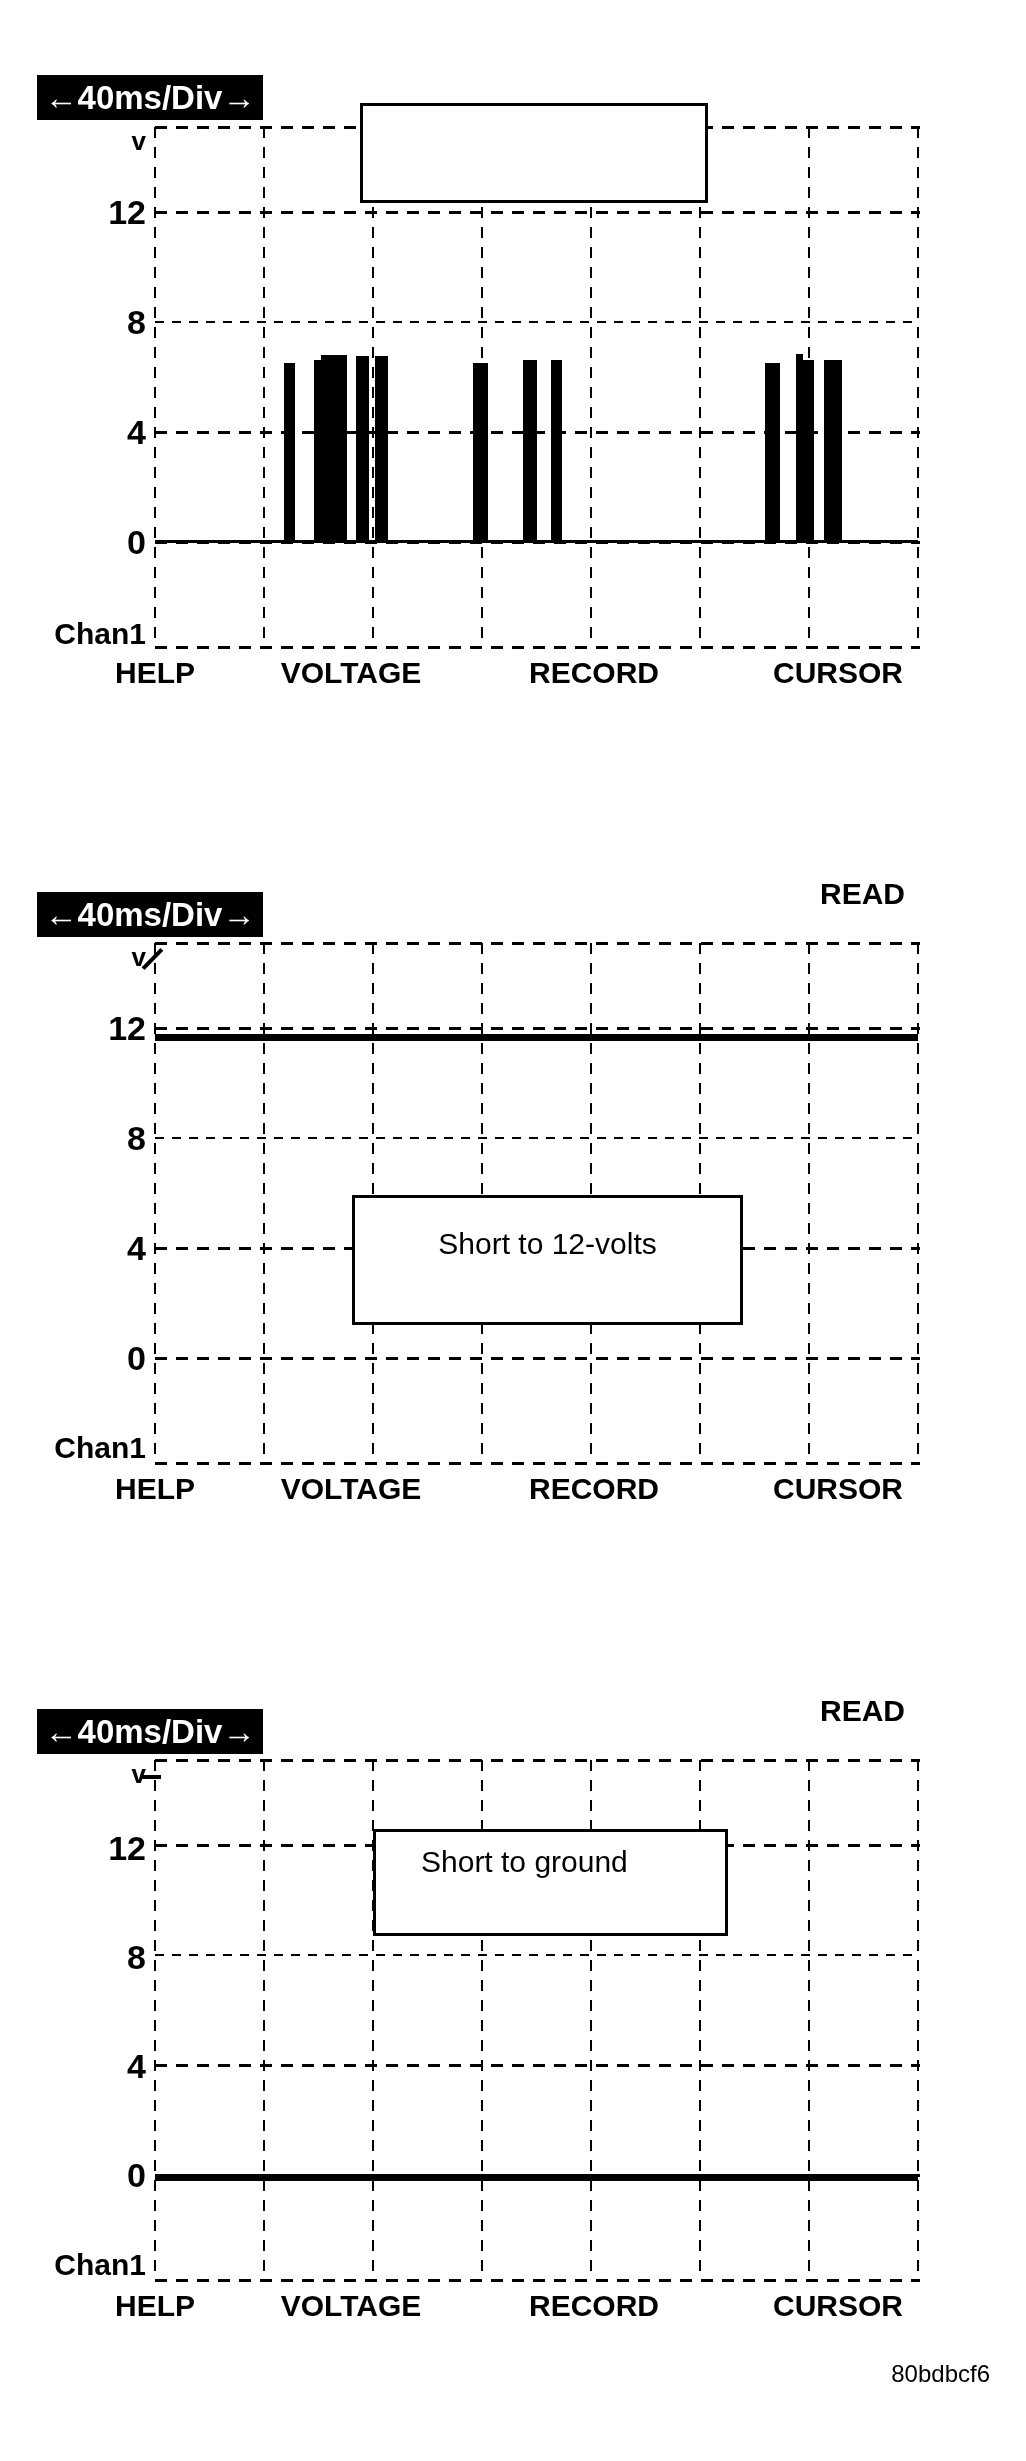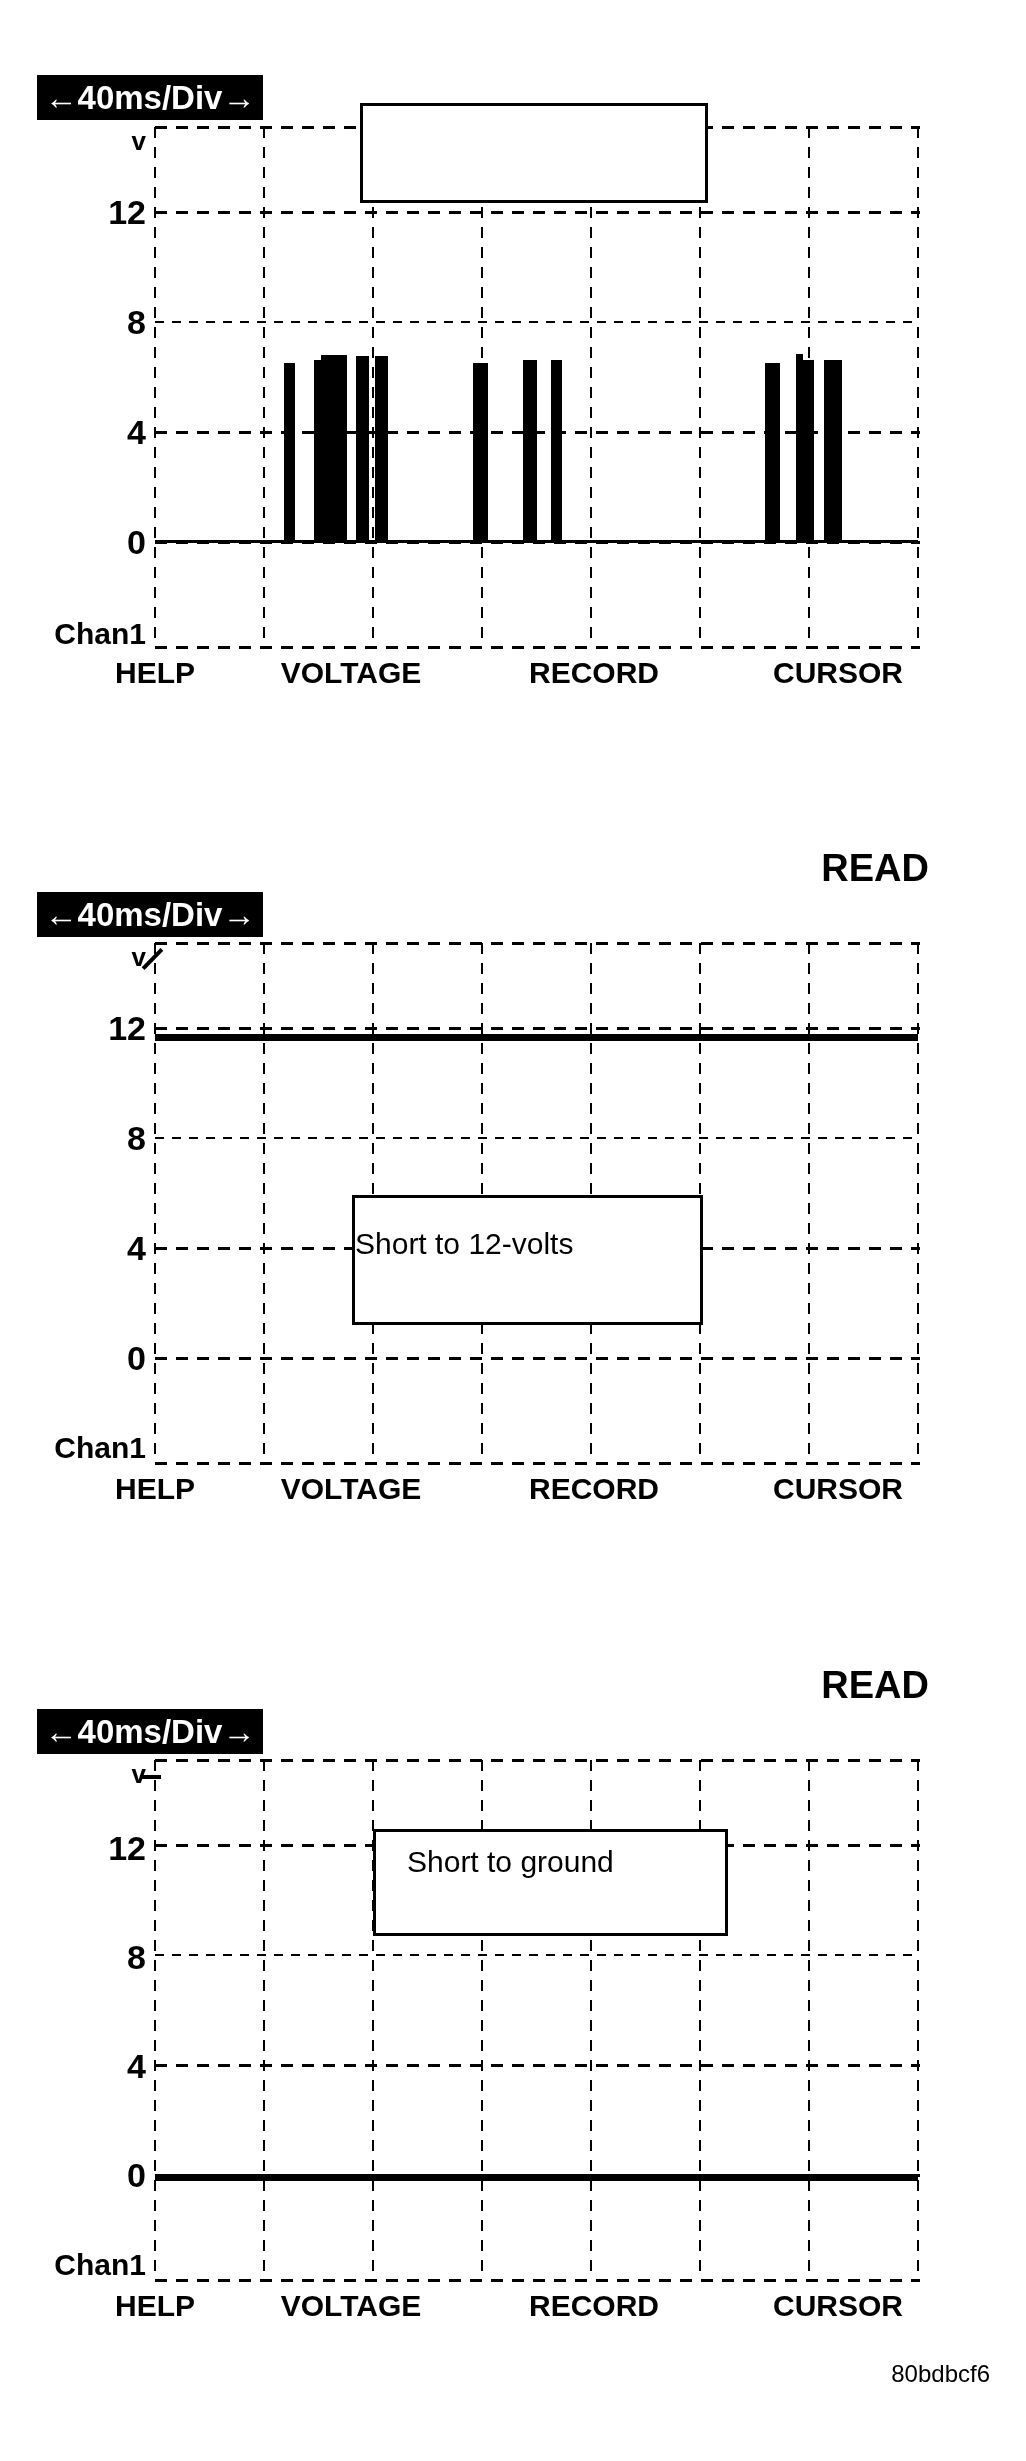--- a/index.html
+++ b/index.html
@@ -3,21 +3,21 @@
 <meta charset="utf-8">
 <style>
   html,body{margin:0;padding:0;background:#fff;}
   .page{position:relative;width:1026px;height:2461px;background:#ffffff;color:#000;
         font-family:"Liberation Sans",sans-serif;overflow:hidden;}
   
   .tb{position:absolute;left:37px;width:226px;height:45px;background:#000;color:#fff;
       font-weight:bold;font-size:33px;display:flex;align-items:center;justify-content:center;
       letter-spacing:0;z-index:3;white-space:nowrap;}
   
-  .read{position:absolute;right:97px;font-weight:bold;font-size:38px;line-height:32px;}
+  .read{position:absolute;right:121px;font-weight:bold;font-size:30px;line-height:32px;margin-top:26px;}
   
   .grid{position:absolute;left:155px;width:763px;height:520px;}
   .hline{position:absolute;left:0;width:765px;height:3px;
          background:repeating-linear-gradient(90deg,#000 0 12px,transparent 12px 21px);}
   .hline.thin{height:2px;background:repeating-linear-gradient(90deg,#000 0 9px,transparent 9px 17px);}
   .vline{position:absolute;top:0;height:520px;width:2px;
          background:repeating-linear-gradient(180deg,#000 0 11px,transparent 11px 20px);}
   
   .ylab{position:absolute;left:0;width:146px;text-align:right;font-weight:bold;
         font-size:34px;line-height:34px;}
@@ -122,21 +122,21 @@
     <div class="ylab vunit" style="top:944px;">v</div>
     <div class="tick" style="left:139px;top:957px;width:27px;height:4px;transform:rotate(-46deg);"></div>
     <div class="ylab" style="top:1011px;">12</div>
     <div class="ylab" style="top:1121px;">8</div>
     <div class="ylab" style="top:1231px;">4</div>
     <div class="ylab" style="top:1341px;">0</div>
     <div class="ylab chan" style="top:1433px;">Chan1</div>
 
     <div class="trace" style="left:155px;top:1034px;width:763px;height:7px;"></div>
 
-    <div class="abox" style="left:352px;top:1195px;width:351px;height:130px;padding:28px 0 0 0;">
+    <div class="abox" style="left:352px;top:1195px;width:391px;height:130px;padding:28px 0 0 0;text-align:center;">
       <div class="ln">Short to 12-volts</div>
     </div>
 
     <div class="mitem" style="left:155px;top:1474px;">HELP</div>
     <div class="mitem" style="left:351px;top:1474px;">VOLTAGE</div>
     <div class="mitem" style="left:594px;top:1474px;">RECORD</div>
     <div class="mitem" style="left:838px;top:1474px;">CURSOR</div>
   </section>
 
   <section>
@@ -164,21 +164,21 @@
       </div>
 
     <div class="ylab vunit" style="top:1761px;">v</div>
     <div class="tick" style="left:140px;top:1775px;width:21px;height:4px;"></div>
     <div class="ylab" style="top:1831px;">12</div>
     <div class="ylab" style="top:1940px;">8</div>
     <div class="ylab" style="top:2049px;">4</div>
     <div class="ylab" style="top:2158px;">0</div>
     <div class="ylab chan" style="top:2250px;">Chan1</div>
 
-    <div class="abox" style="left:373px;top:1829px;width:355px;height:107px;padding:12px 0 0 31px;">
+    <div class="abox" style="left:373px;top:1829px;width:355px;height:107px;padding:12px 0 0 45px;">
       <div class="ln">Short to ground</div>
     </div>
 
     <div class="trace" style="left:155px;top:2174px;width:763px;height:7px;"></div>
 
     <div class="mitem" style="left:155px;top:2291px;">HELP</div>
     <div class="mitem" style="left:351px;top:2291px;">VOLTAGE</div>
     <div class="mitem" style="left:594px;top:2291px;">RECORD</div>
     <div class="mitem" style="left:838px;top:2291px;">CURSOR</div>
   </section>

